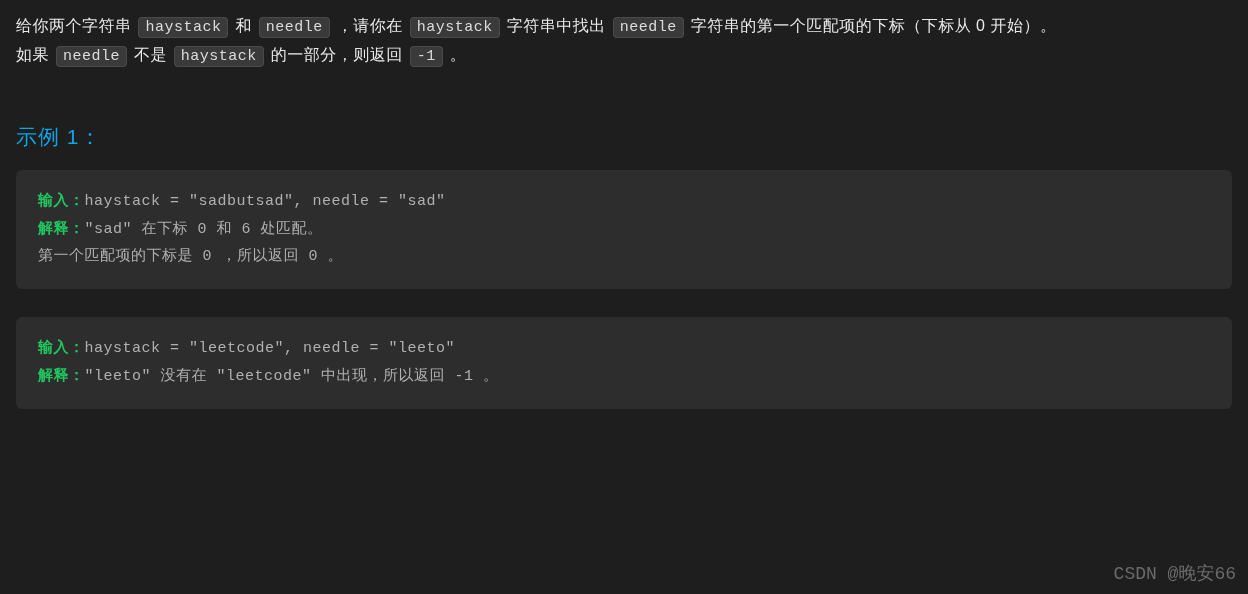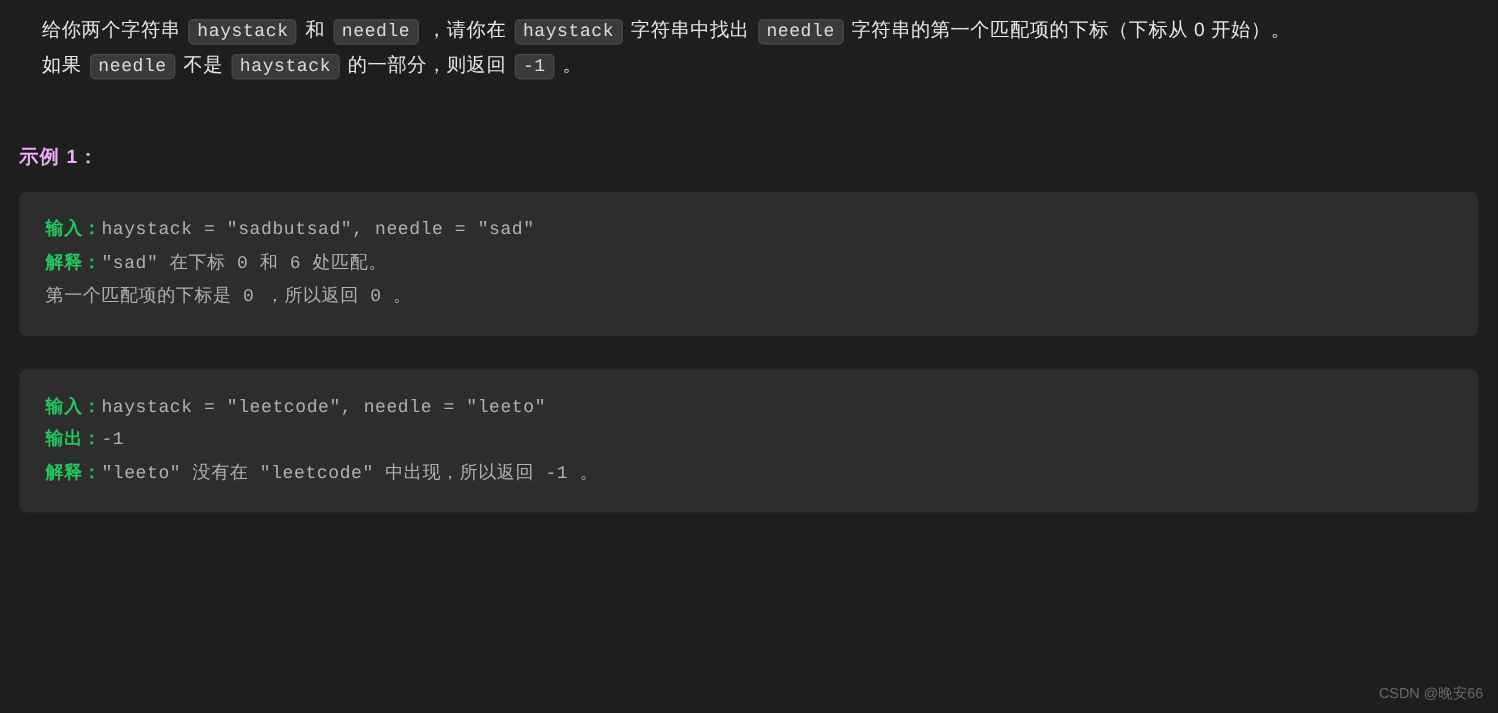--- a/index.html
+++ b/index.html
@@ -18,36 +18,35 @@
       height: 594px;
       position: relative;
       overflow: hidden;
     }
     .description {
       margin-bottom: 48px;
     }
     .description p {
       color: #e8e8e8;
       letter-spacing: 0.5px;
-      margin-left: 19px;
     }
     .inline-code {
       background-color: #3a3a3a;
       border: 1px solid #4a4a4a;
       border-radius: 4px;
       padding: 1px 6px;
       font-family: "SFMono-Regular", Consolas, "Liberation Mono", Menlo, monospace;
       font-size: 15px;
       color: #dcdcdc;
       margin: 0 2px;
     }
     .example-title {
-      font-weight: 700;
-      color: #f0abfc;
-      font-size: 16px;
+      font-weight: 400;
+      color: #0ea5e9;
+      font-size: 21px;
       margin-bottom: 14px;
       letter-spacing: 1px;
     }
     .code-block {
       background-color: #2d2d2d;
       border-radius: 6px;
       padding: 18px 22px;
       font-family: "SFMono-Regular", Consolas, "Liberation Mono", Menlo, monospace;
       font-size: 15px;
       line-height: 1.85;
@@ -60,21 +59,22 @@
       color: #22c55e;
     }
     .code-block .value {
       color: #b0b0b0;
     }
     .watermark {
       position: absolute;
       bottom: 4px;
       right: 12px;
       color: #6a6a6a;
-      font-size: 12px;
+      font-size: 18px;
+      font-family: Liberation Mono, monospace;
     }
   </style>
 </head>
 <body>
 
 <div class="description">
   <p>
     <span>给你两个字符串 </span><span class="inline-code">haystack</span><span> 和 </span><span class="inline-code">needle</span><span> ，请你在 </span><span class="inline-code">haystack</span><span> 字符串中找出 </span><span class="inline-code">needle</span><span> 字符串的第一个匹配项的下标（下标从 0 开始）。</span>
   </p>
   <p>
@@ -87,18 +87,17 @@
   <div class="code-block">
     <div><span class="label">输入：</span><span class="value">haystack = "sadbutsad", needle = "sad"</span></div>
     <div><span class="label">解释：</span><span class="value">"sad" 在下标 0 和 6 处匹配。</span></div>
     <div><span class="value">第一个匹配项的下标是 0 ，所以返回 0 。</span></div>
   </div>
 </div>
 
 <div>
   <div class="code-block">
     <div><span class="label">输入：</span><span class="value">haystack = "leetcode", needle = "leeto"</span></div>
-    <div><span class="label">输出：</span><span class="value">-1</span></div>
     <div><span class="label">解释：</span><span class="value">"leeto" 没有在 "leetcode" 中出现，所以返回 -1 。</span></div>
   </div>
 </div>
 
 <div class="watermark">CSDN @晚安66</div>
 
 </body></html>

